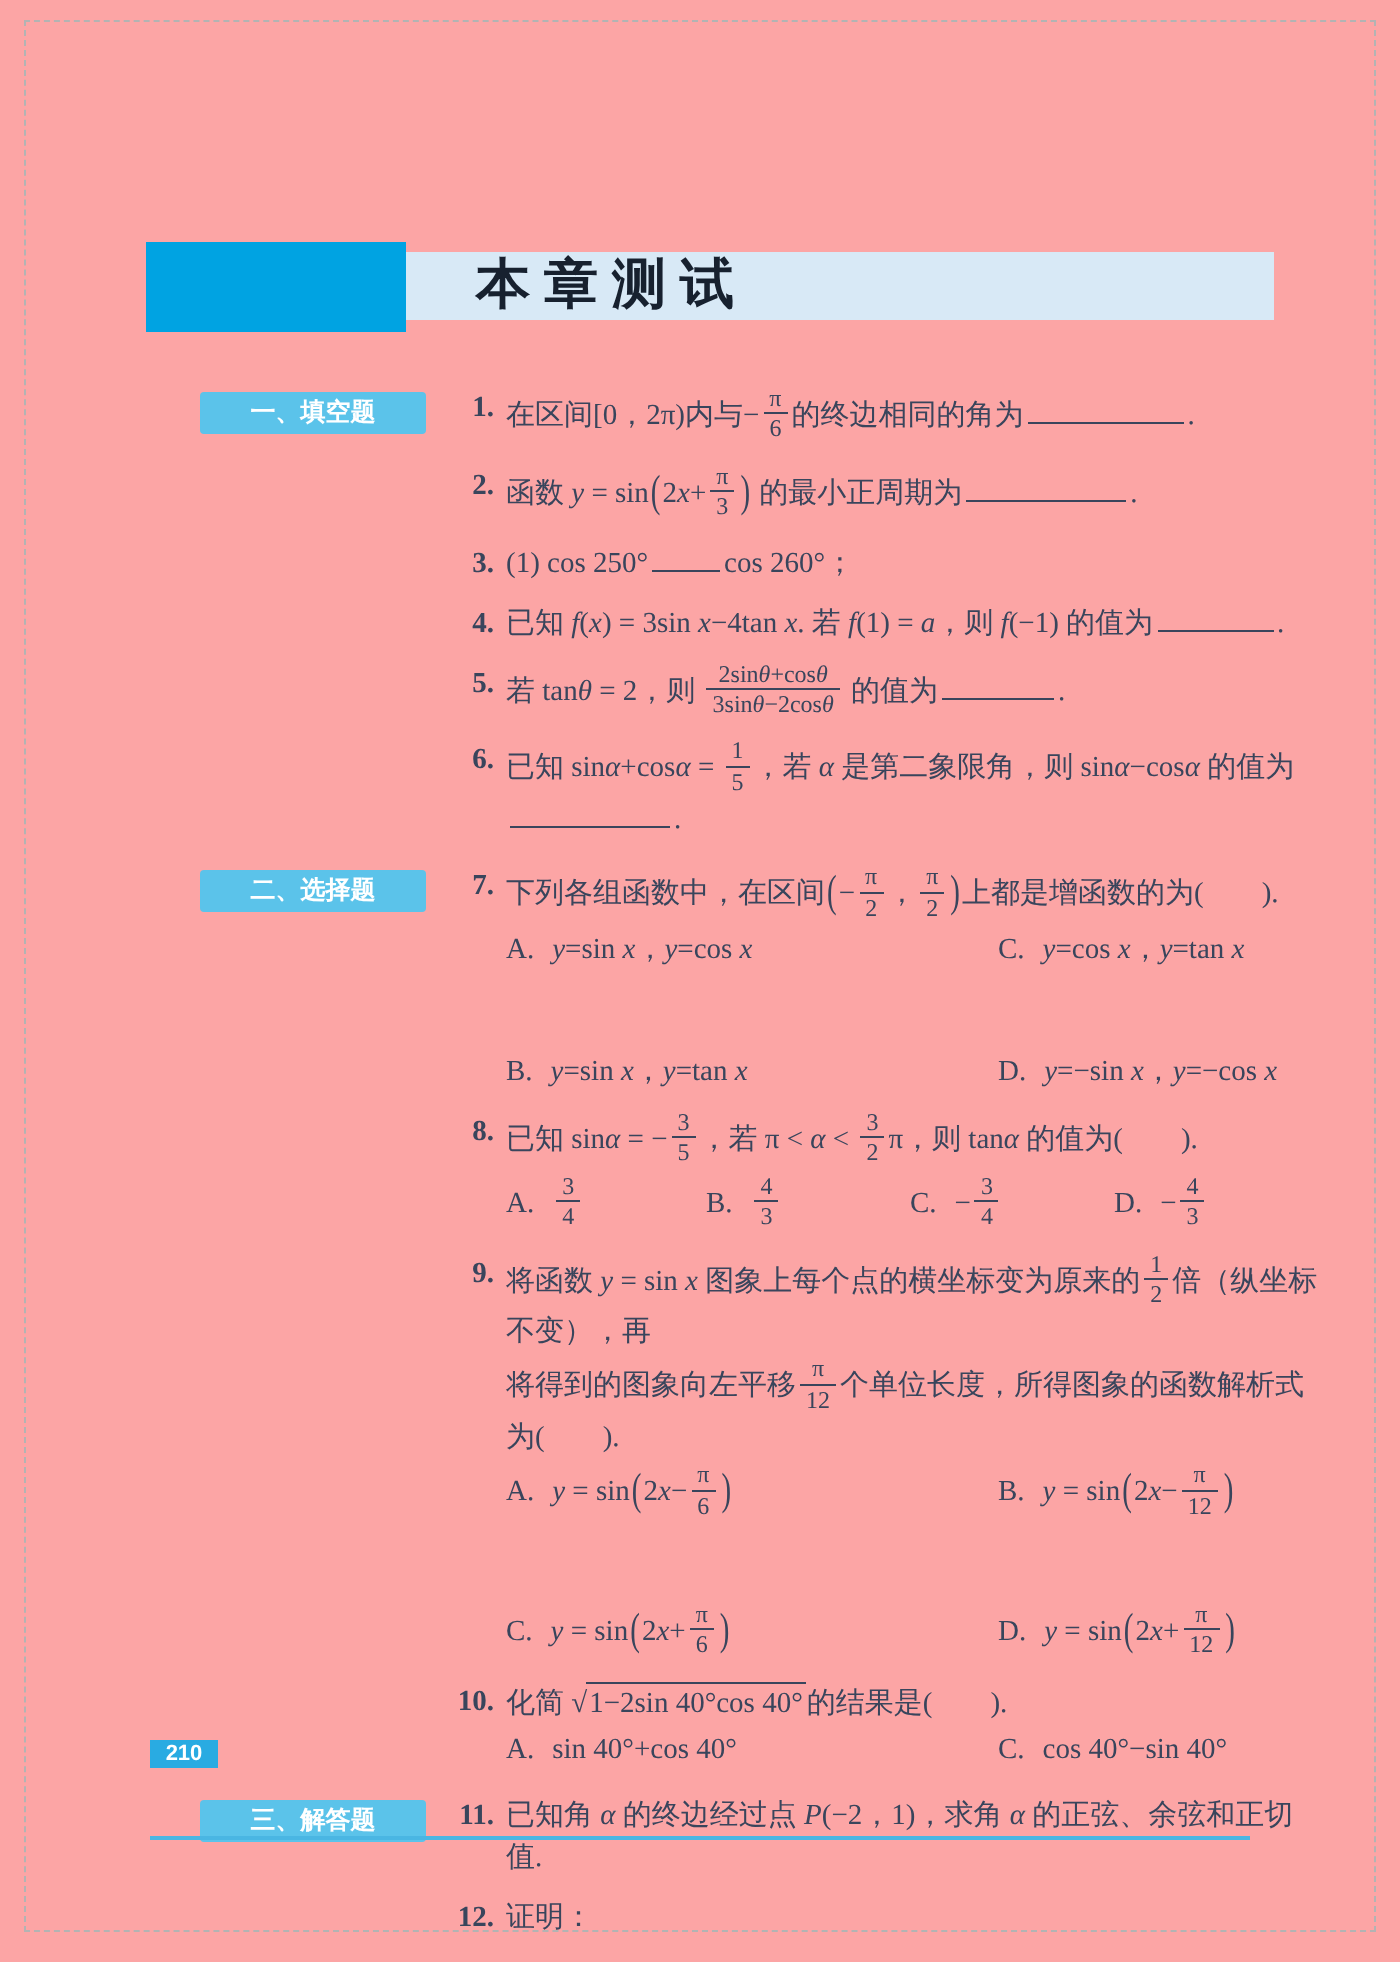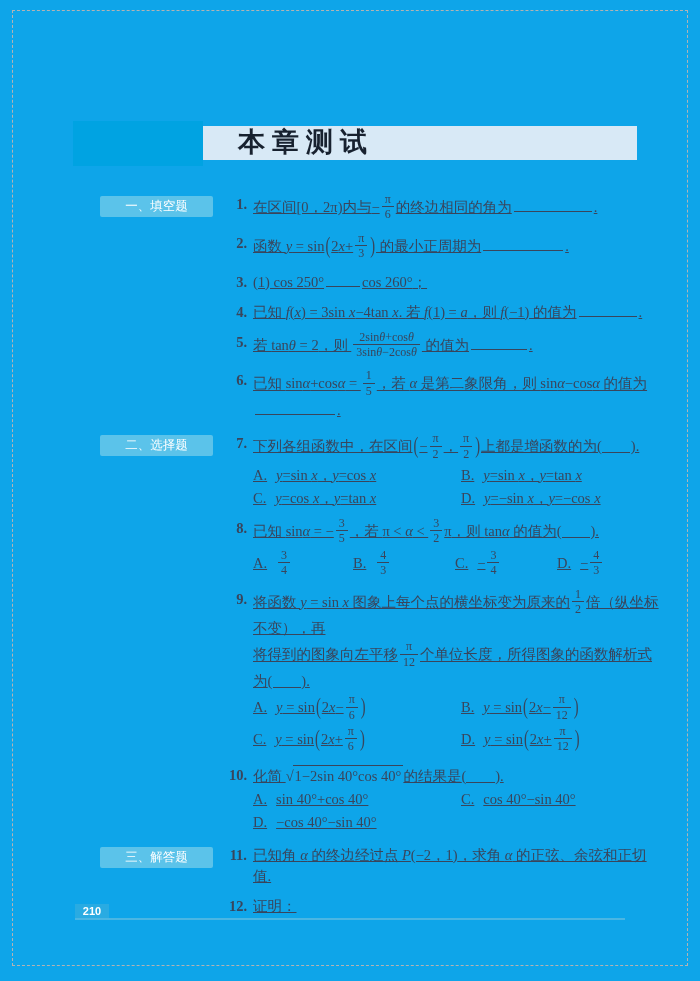--- a/index.html
+++ b/index.html
@@ -1,61 +1,61 @@
 <!DOCTYPE html>
 <html><head>
 <meta charset="utf-8">
 <style>
   html,body{margin:0;padding:0;background:#ffffff;}
-  .page{position:relative;width:700px;height:981px;background:#0ea5e9;overflow:hidden;
+  .page{position:relative;width:700px;height:981px;background:#fca5a5;overflow:hidden;
         font-family:"Liberation Serif",serif;color:#39455c;}
   .frame{position:absolute;left:12px;top:10px;width:676px;height:956px;
          border:1px dashed #b3b3b3;box-sizing:border-box;pointer-events:none;}
 
   
   .header-band{position:absolute;left:85px;top:126px;width:552px;height:34px;background:#d8e9f6;}
   .header-block{position:absolute;left:73px;top:121px;width:130px;height:45px;background:#00a3e2;}
   .header-title{position:absolute;left:238px;top:124px;font-weight:bold;font-size:27px;
                 color:#17212f;letter-spacing:7px;font-family:"Liberation Serif",serif;}
 
   
   .content{position:absolute;left:100px;top:194px;width:562px;font-size:14.5px;line-height:1.45;}
   .section{display:flex;align-items:flex-start;}
   .section + .section{margin-top:3px;}
   .badge{width:113px;height:21px;background:#5bc3ea;color:#ffffff;text-align:center;
-         line-height:21px;font-size:12.5px;font-weight:normal;border-radius:2px;flex-shrink:0;
+         line-height:21px;font-size:12.5px;font-weight:bold;border-radius:2px;flex-shrink:0;
          margin-top:2px;font-family:"Liberation Sans",sans-serif;}
   .sec-problems{flex:1;margin-left:11px;}
   .problem{display:flex;margin-bottom:7px;}
   .pnum{width:23px;flex-shrink:0;text-align:right;font-weight:bold;margin-right:6px;}
-  .pbody{flex:1;min-width:0;text-decoration:underline;}
+  .pbody{flex:1;min-width:0;}
   .line{margin-bottom:2px;}
 
   .zh{font-family:"Liberation Serif",serif;}
   .m{font-family:"Liberation Serif",serif;}
   .mi{font-style:italic;}
   .frac{display:inline-flex;flex-direction:column;text-align:center;vertical-align:middle;
         font-size:12px;line-height:1.2;margin:0 2px;transform:translateY(-2px);}
   .fn{border-bottom:1px solid currentColor;padding:0 3px;}
   .fd{padding:0 3px;}
   .blank{display:inline-block;border-bottom:1px solid currentColor;height:13px;
          margin:0 2px;vertical-align:baseline;}
   .bp{display:inline-block;transform:scaleY(1.55);margin:0 1px;font-family:"Liberation Serif",serif;}
   .sqrt{display:inline-flex;align-items:baseline;}
   .radical{margin-right:-1px;}
   .radicand{border-top:1px solid currentColor;padding:0 2px;}
 
   .choices{display:grid;margin-top:1px;}
-  .choices.c2{grid-template-columns:208px 1fr;}
+  .choices.c2{grid-template-columns:208px 1fr;gap:38px;}
   .choices.c4{grid-template-columns:100px 102px 102px 1fr;}
   .choice{margin-bottom:2px;white-space:nowrap;}
   .clabel{margin-right:9px;}
 
   
-  .page-badge{position:absolute;left:75px;top:904px;width:34px;height:14px;background:#29abe2;
+  .page-badge{position:absolute;left:75px;top:870px;width:34px;height:14px;background:#29abe2;
               color:#ffffff;font-size:11px;font-weight:bold;text-align:center;line-height:14px;
               font-family:"Liberation Sans",sans-serif;}
   .footer-line{position:absolute;left:75px;top:918px;width:550px;height:2px;background:#4ab6e3;}
 </style>
 </head>
 <body>
 
 <div class="page">
   <div class="frame"></div>
 
@@ -127,22 +127,22 @@
             <div class="pbody">
               <div class="line"><span class="zh">下列各组函数中，在区间</span><span class="bp">(</span><span class="m">−</span><span class="frac">
                   <span class="fn"><span class="m">π</span></span>
                   <span class="fd"><span class="m">2</span></span>
                 </span><span class="m">，</span><span class="frac">
                   <span class="fn"><span class="m">π</span></span>
                   <span class="fd"><span class="m">2</span></span>
                 </span><span class="bp">)</span><span class="zh">上都是增函数的为</span><span class="m">(　　).</span></div>
               <div class="choices c2">
                 <div class="choice"><span class="clabel m">A.</span><span class="m mi">y</span><span class="m">=sin </span><span class="m mi">x</span><span class="zh">，</span><span class="m mi">y</span><span class="m">=cos </span><span class="m mi">x</span></div>
+                <div class="choice"><span class="clabel m">C.</span><span class="m mi">y</span><span class="m">=cos </span><span class="m mi">x</span><span class="zh">，</span><span class="m mi">y</span><span class="m">=tan </span><span class="m mi">x</span></div>
                 <div class="choice"><span class="clabel m">B.</span><span class="m mi">y</span><span class="m">=sin </span><span class="m mi">x</span><span class="zh">，</span><span class="m mi">y</span><span class="m">=tan </span><span class="m mi">x</span></div>
-                <div class="choice"><span class="clabel m">C.</span><span class="m mi">y</span><span class="m">=cos </span><span class="m mi">x</span><span class="zh">，</span><span class="m mi">y</span><span class="m">=tan </span><span class="m mi">x</span></div>
                 <div class="choice"><span class="clabel m">D.</span><span class="m mi">y</span><span class="m">=−sin </span><span class="m mi">x</span><span class="zh">，</span><span class="m mi">y</span><span class="m">=−cos </span><span class="m mi">x</span></div>
               </div>
             </div>
           </div>
           <div class="problem">
             <div class="pnum">8.</div>
             <div class="pbody">
               <div class="line"><span class="zh">已知 </span><span class="m">sin</span><span class="m mi">α</span><span class="m"> = −</span><span class="frac">
                   <span class="fn"><span class="m">3</span></span>
                   <span class="fd"><span class="m">5</span></span>
@@ -204,21 +204,20 @@
           <div class="problem">
             <div class="pnum">10.</div>
             <div class="pbody">
               <div class="line"><span class="zh">化简 </span><span class="sqrt">
                   <span class="radical">√</span>
                   <span class="radicand"><span class="m">1−2sin 40°cos 40°</span></span>
                 </span><span class="zh">的结果是</span><span class="m">(　　).</span></div>
               <div class="choices c2">
                 <div class="choice"><span class="clabel m">A.</span><span class="m">sin 40°+cos 40°</span></div>
                 <div class="choice"><span class="clabel m">C.</span><span class="m">cos 40°−sin 40°</span></div>
-                <div class="choice"><span class="clabel m">D.</span><span class="m">−cos 40°−sin 40°</span></div>
               </div>
             </div>
           </div>
         </div>
       </div>
       <div class="section">
         <div class="badge">三、解答题</div>
         <div class="sec-problems">
           <div class="problem">
             <div class="pnum">11.</div>

